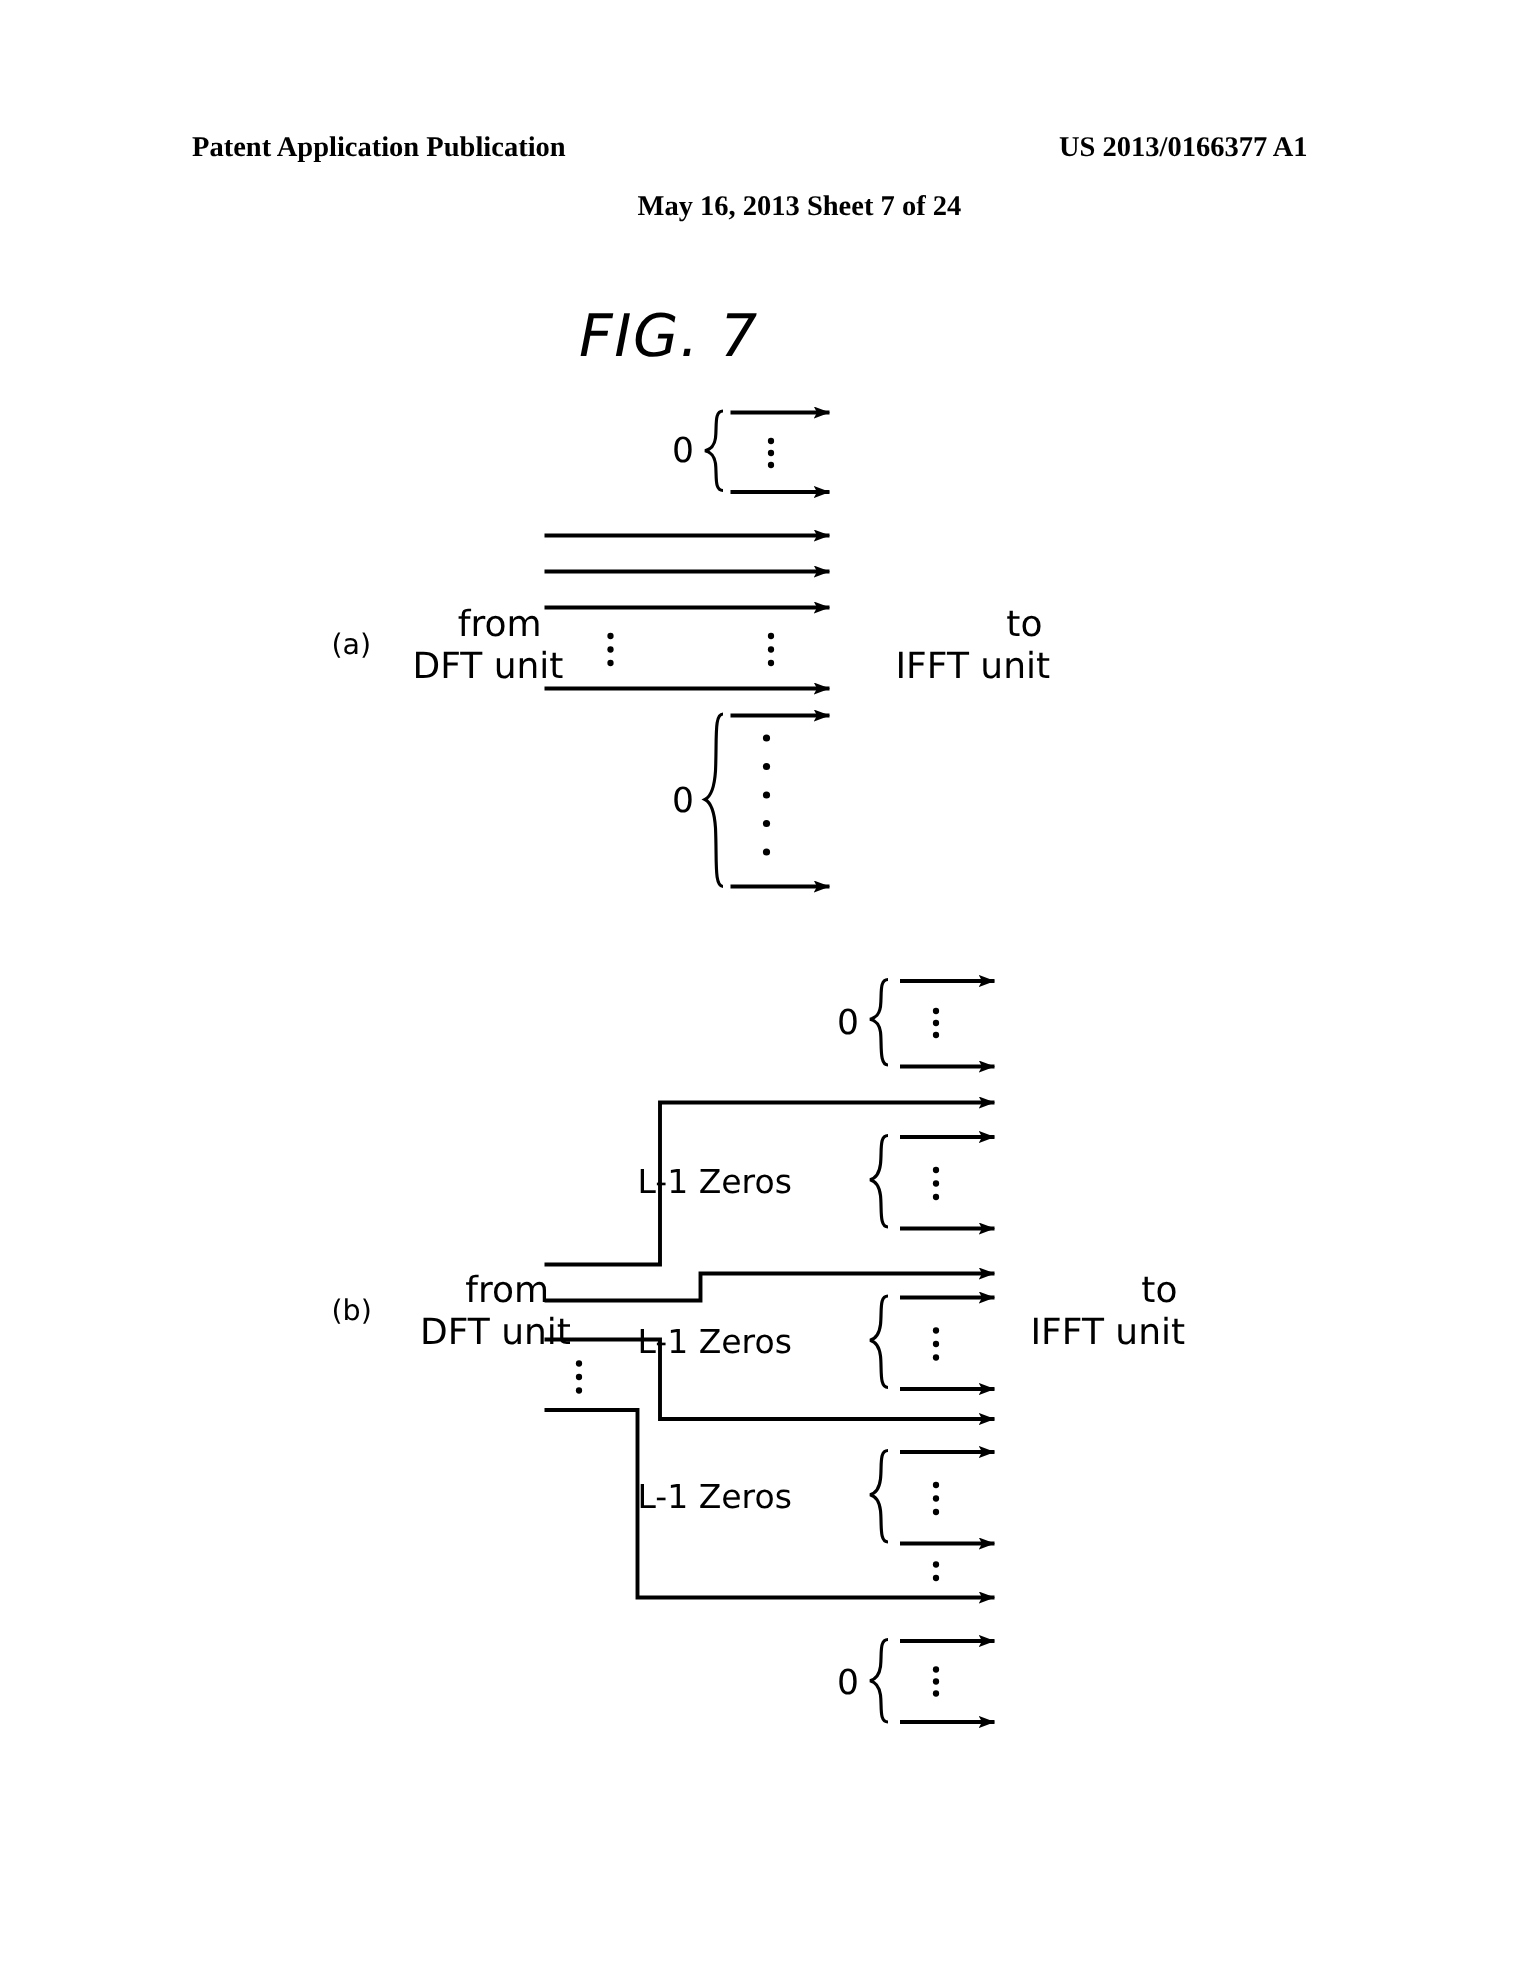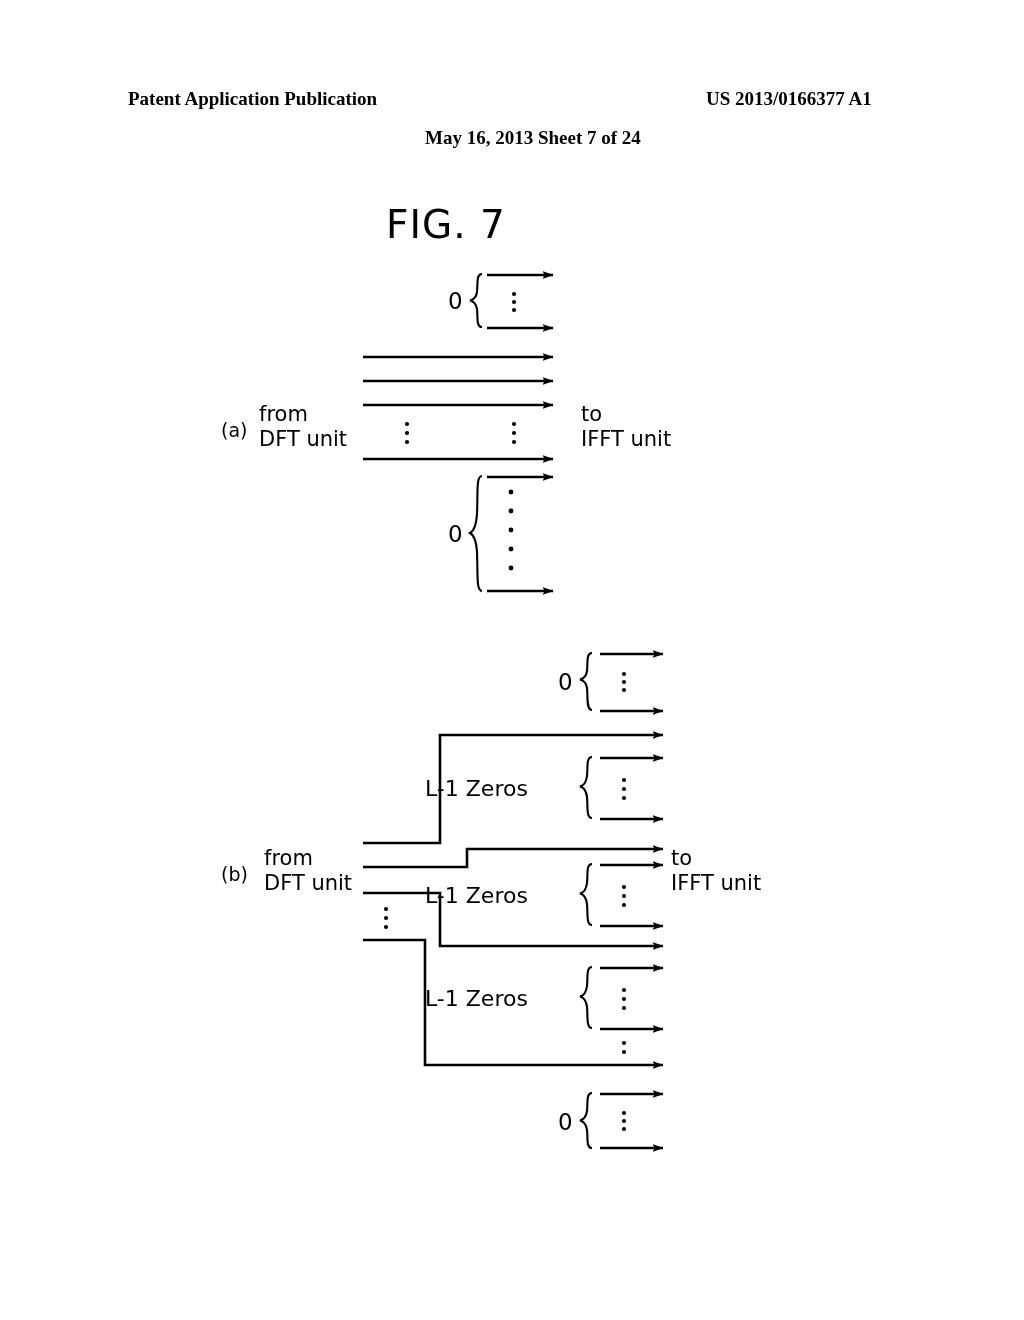--- a/index.html
+++ b/index.html
@@ -48,20 +48,21 @@
 
   
   #fig-title {
     position: absolute;
     top: 202px;
     left: 386px;
     font-family: "DejaVu Sans", sans-serif;
     font-size: 39px;
     letter-spacing: 1px;
     color: #000;
+    font-style: italic;
   }
 
   
   #diagram-canvas {
     position: absolute;
     top: 0;
     left: 0;
     width: 1024px;
     height: 1320px;
   }
@@ -71,22 +72,23 @@
     position: absolute;
     font-family: "DejaVu Sans", sans-serif;
     color: #000;
     white-space: nowrap;
     line-height: 1.18;
   }
   .lbl-part {
     font-size: 19px;
   }
   .lbl-unit {
-    font-size: 21px;
-    text-align: left;
+    font-size: 24px;
+    text-align: right;
+    margin-left: 16px;
   }
   .lbl-zero {
     font-size: 23px;
   }
   .lbl-zeros {
     font-size: 22px;
     text-align: left;
   }
 </style>
 </head>

